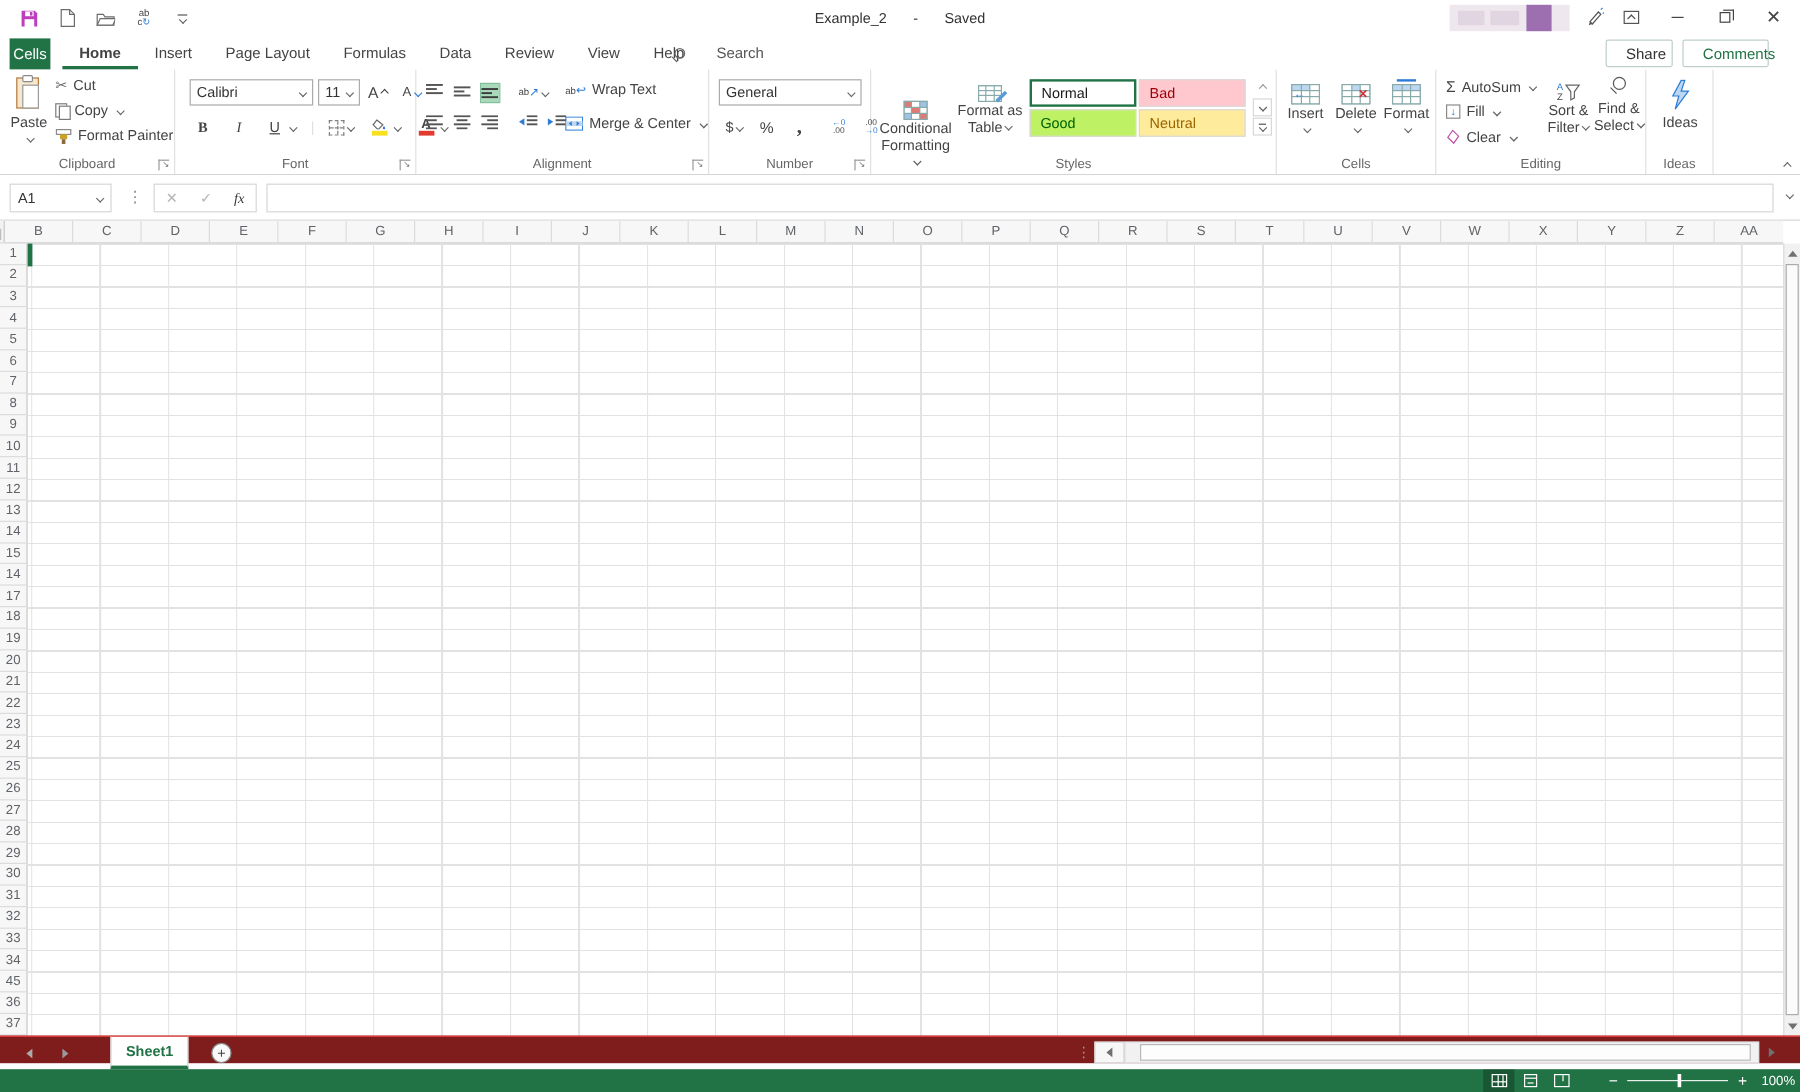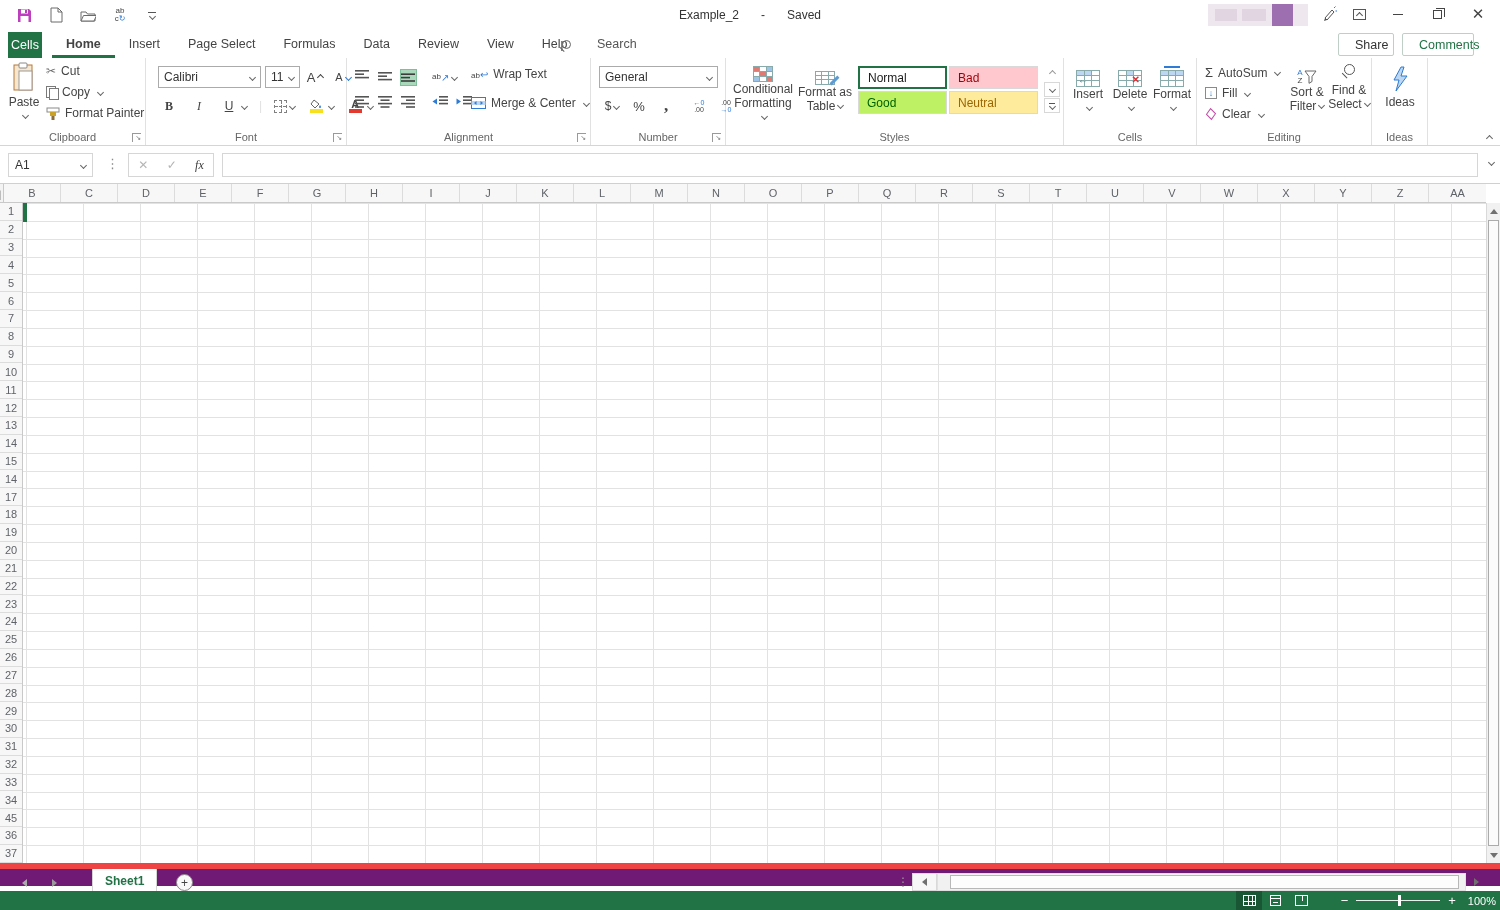--- a/index.html
+++ b/index.html
@@ -88,21 +88,21 @@
 .selbar{position:absolute;left:23px;top:19px;width:4px;height:18.5px;background:#217346}
 .vscroll{position:absolute;right:0;top:19px;bottom:0;width:14px;background:#F1F1F1;border-left:1px solid #D9D9D9}
 .varrow{position:absolute;left:0;right:0;height:16px;display:flex;align-items:center;justify-content:center}
 .tri-up{width:0;height:0;border-left:4px solid transparent;border-right:4px solid transparent;border-bottom:5px solid #707070}
 .tri-down{width:0;height:0;border-left:4px solid transparent;border-right:4px solid transparent;border-top:5px solid #707070}
 .tri-left{width:0;height:0;border-top:4px solid transparent;border-bottom:4px solid transparent;border-right:5px solid #707070}
 .tri-right{width:0;height:0;border-top:4px solid transparent;border-bottom:4px solid transparent;border-left:5px solid #707070}
 .vthumb{position:absolute;left:1px;right:1px;top:17px;bottom:17px;background:#FBFBFB;border:1px solid #ABABAB}
 
 
-.tabbar{position:absolute;top:863px;left:0;right:0;height:23px;background:#701a75;border-top:6px solid #ef4444}
+.tabbar{position:absolute;top:863px;left:0;right:0;height:23px;background:#7f1d1d;border-top:1px solid #ef4444}
 .navarr{position:absolute;top:0;height:27px;width:28px;display:flex;align-items:center;justify-content:center}
 .sheettab{position:absolute;left:92px;top:0;height:27px;min-width:52px;padding:0 12px;background:#fff;border-left:1px solid #D4D4D4;border-right:1px solid #D4D4D4;border-bottom:3px solid #217346;display:flex;align-items:center;justify-content:center;font-weight:bold;color:#217346;font-size:12px}
 .addsheet{position:absolute;left:176px;top:5px;width:17px;height:17px;border:1px solid #8a8a8a;border-radius:50%;display:flex;align-items:center;justify-content:center;color:#444;font-size:12px;background:#F9F9F9}
 .hsplit{position:absolute;left:897px;top:6px;color:#9a9a9a;font-size:12px;letter-spacing:-2px}
 .hbtn{position:absolute;top:4px;height:18px;border:1px solid #D9D9D9;background:#F7F7F7;display:flex;align-items:center;justify-content:center}
 .htrack{position:absolute;left:937px;right:34px;top:4px;height:18px;background:#F1F1F1;border:1px solid #E0E0E0}
 .hthumb{position:absolute;left:12px;right:6px;top:1px;bottom:1px;background:#FDFDFD;border:1px solid #B8B8B8}
 
 
 .statusbar{position:absolute;top:891px;left:0;right:0;height:19px;background:#217346;color:#fff}
@@ -197,21 +197,21 @@
       <span class="sq"></span>
     </span>
   <span class="winbtn" style="left:1465px;font-size:15px">✕</span>
 </div>
 
 <div class="tabrow">
   <div class="filetab">Cells</div>
   <div class="rtabs">
       <div class="rtab active">Home</div>
       <div class="rtab">Insert</div>
-      <div class="rtab">Page Select</div>
+      <div class="rtab">Page Layout</div>
       <div class="rtab">Formulas</div>
       <div class="rtab">Data</div>
       <div class="rtab">Review</div>
       <div class="rtab">View</div>
       <div class="rtab">Help</div>
     </div>
   <div class="searchbox">
     <span class="mag"></span>
     <span>Search</span>
   </div>
@@ -403,21 +403,21 @@
       <span class="fbtn" style="flex-direction:column;display:inline-flex">
         <span class="num2">.00</span>
         <span class="num2"><span class="blue">→0</span></span>
       </span>
     </div>
     <div class="glabel">Number</div>
     <div class="launcher" style="right:4px">↘</div>
   </div>
 
   <div class="rgroup rg-styles">
-    <div class="bigbtn" style="left:6px;top:2px;width:62px">
+    <div class="bigbtn" style="left:6px;top:20px;width:62px">
       <span class="minigrid" style="width:20px;height:16px">
         <i style="background:#E07B73"></i>
           <i></i>
           <i style="background:#9DC3E6"></i>
           <i></i>
           <i style="background:#E07B73"></i>
           <i></i>
           <i style="background:#9DC3E6"></i>
           <i></i>
           <i style="background:#E07B73"></i>

